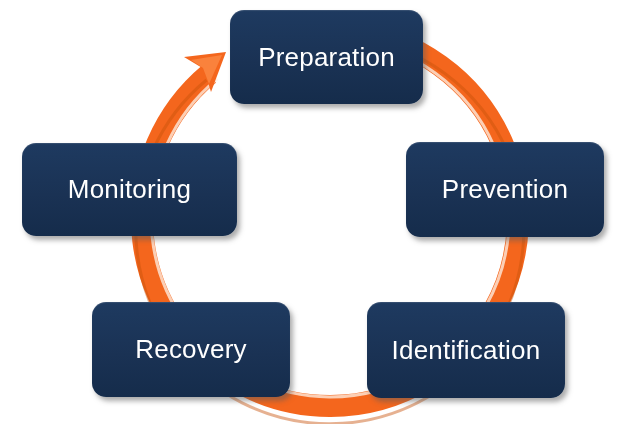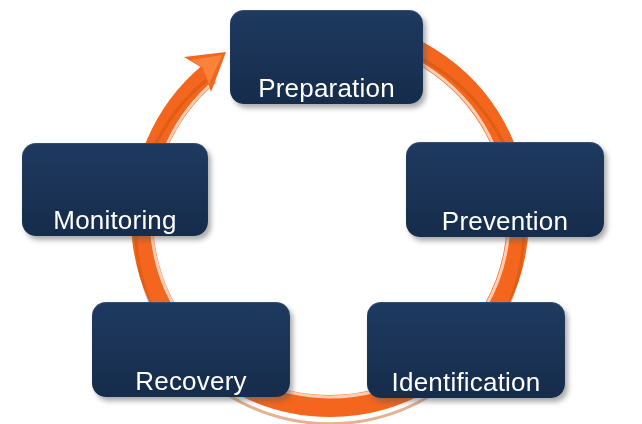--- a/index.html
+++ b/index.html
@@ -9,33 +9,33 @@
     background:#ffffff;
     overflow:hidden;
     font-family:"Liberation Sans", sans-serif;
   }
   .ring-svg{
     position:absolute;left:0;top:0;width:642px;height:424px;z-index:0;
   }
   .node{
     position:absolute;
     z-index:1;
-    display:flex;align-items:flex-end;justify-content:center;
+    display:flex;align-items:center;justify-content:center;
     border-radius:14px;
     background:linear-gradient(180deg,#1e3a60 0%,#1a3254 55%,#152c4b 100%);
     box-shadow:3px 4px 5px rgba(90,90,90,0.50), inset 0 1px 1px rgba(255,255,255,0.12);
     color:#ffffff;
     font-size:26px;
     letter-spacing:0.2px;
   }
   .n-preparation   {left:230px; top:10px;  width:193px; height:94px;}
   .n-prevention    {left:406px; top:142px; width:198px; height:95px;}
   .n-identification{left:367px; top:302px; width:198px; height:96px;}
   .n-recovery      {left:92px;  top:302px; width:198px; height:95px;}
-  .n-monitoring    {left:22px;  top:143px; width:186px; height:93px;}
+  .n-monitoring    {left:22px;  top:143px; width:215px; height:93px;}
   .node .label{white-space:nowrap;}
 </style>
 </head>
 <body>
 
 <div class="canvas">
 
   <svg class="ring-svg" viewBox="0 0 642 424" aria-hidden="true">
 
     <path d="M 262.6 42.5 A 188 188 0 1 1 209.1 74.0" fill="none" stroke="#F4661D" stroke-width="22" stroke-linecap="butt"></path>

